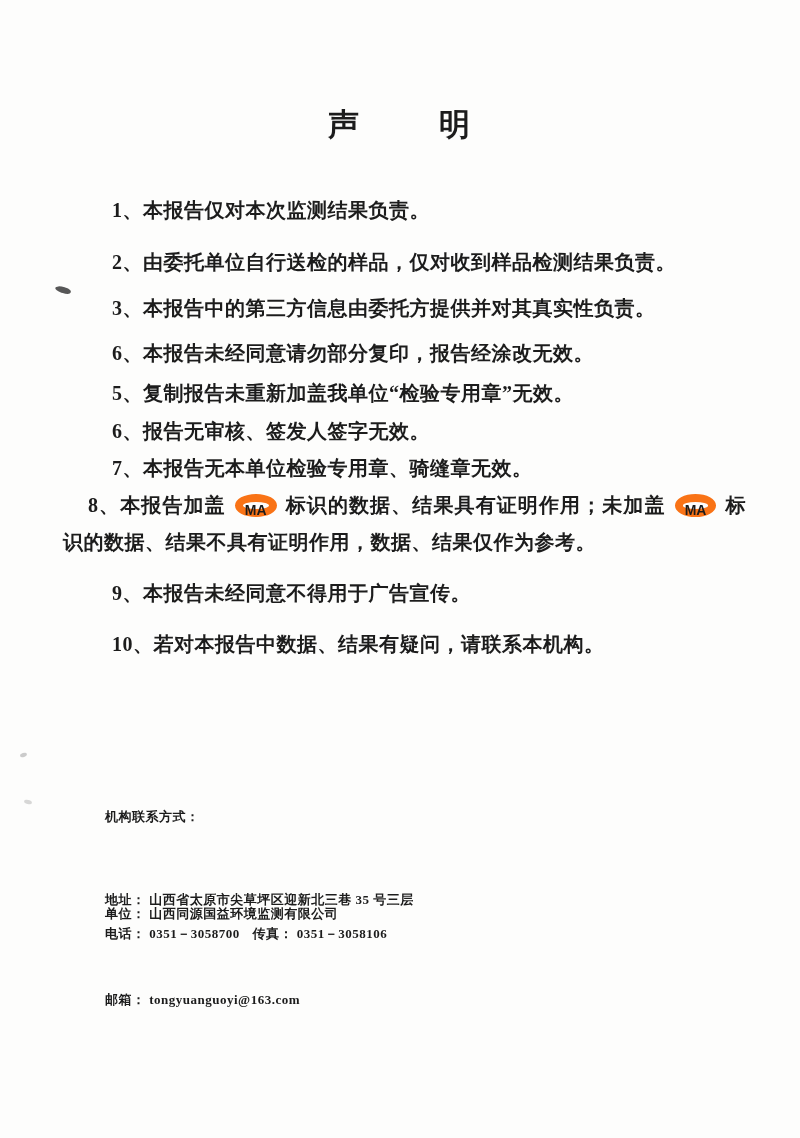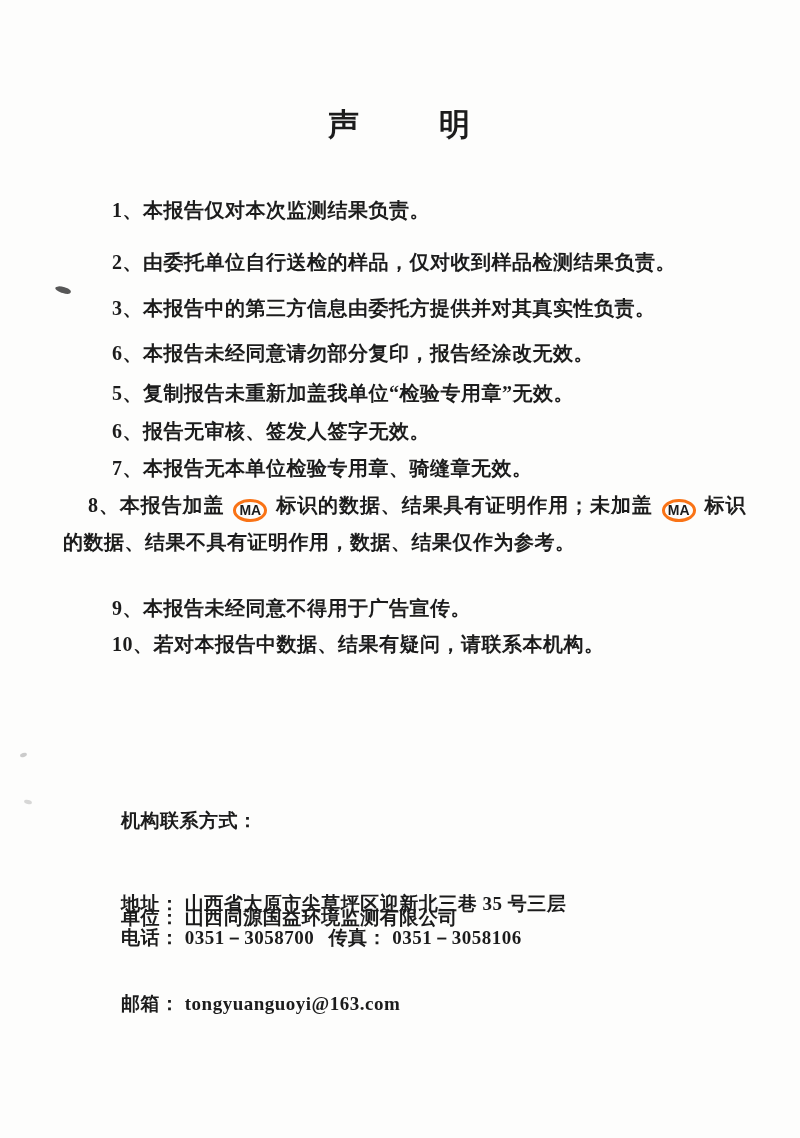--- a/index.html
+++ b/index.html
@@ -42,43 +42,43 @@
     position: absolute;
     left: 63px; right: 54px;
     top: 487px;
     font-size: 20px;
     letter-spacing: 0.5px;
     line-height: 37px;
     text-indent: 25px;
     text-align: justify;
     white-space: normal;
   }
-  #s9  { top: 595px; }
+  #s9  { top: 580px; }
   #s10 { top: 598px; margin-top: 33px; }
   .cma-badge {
     display: inline-block;
     text-indent: 0;
-    border: 3px solid #f97316;
+    border: 8px solid #f97316;
     border-radius: 50%;
     min-width: 34px;
     height: 23px;
     line-height: 17px;
     text-align: center;
     font-family: "Liberation Sans", "DejaVu Sans", sans-serif;
     font-size: 14px;
     font-weight: bold;
     letter-spacing: 0;
     vertical-align: -3px;
     margin: 0 3px;
     padding: 0 2px;
   }
   .contact {
     position: absolute;
-    left: 121px;
-    font-size: 19px;
+    left: 105px;
+    font-size: 13px;
     letter-spacing: 0.5px;
     white-space: nowrap;
   }
   #contact-header { top: 808px; }
   #row-unit  { top: 857px; margin-top: 48px; }
   #row-addr  { top: 891px; }
   #row-tel   { top: 925px; }
   #row-post  { top: 958px; }
   #row-email { top: 991px; text-align: right; }
   .pair-left { display: inline-block; min-width: 205px; }

